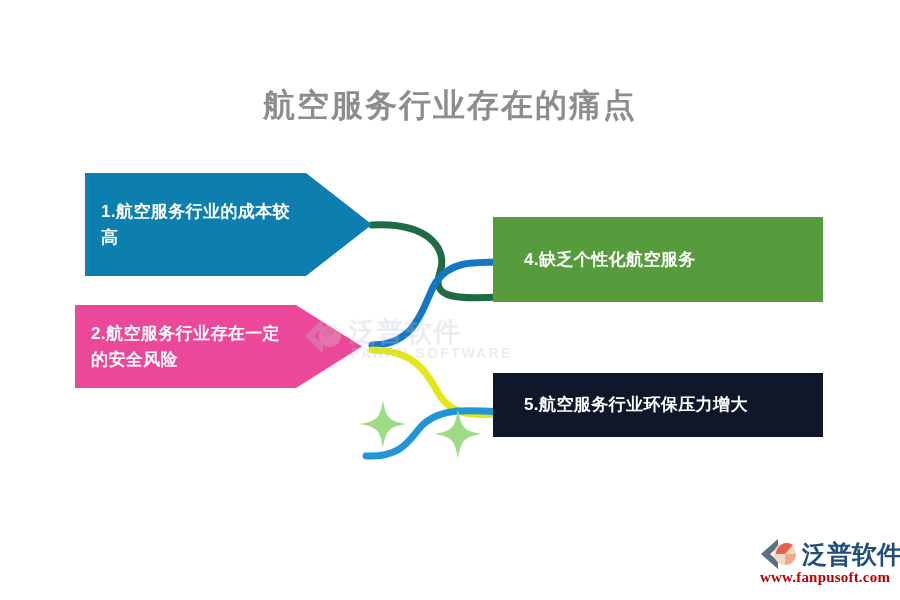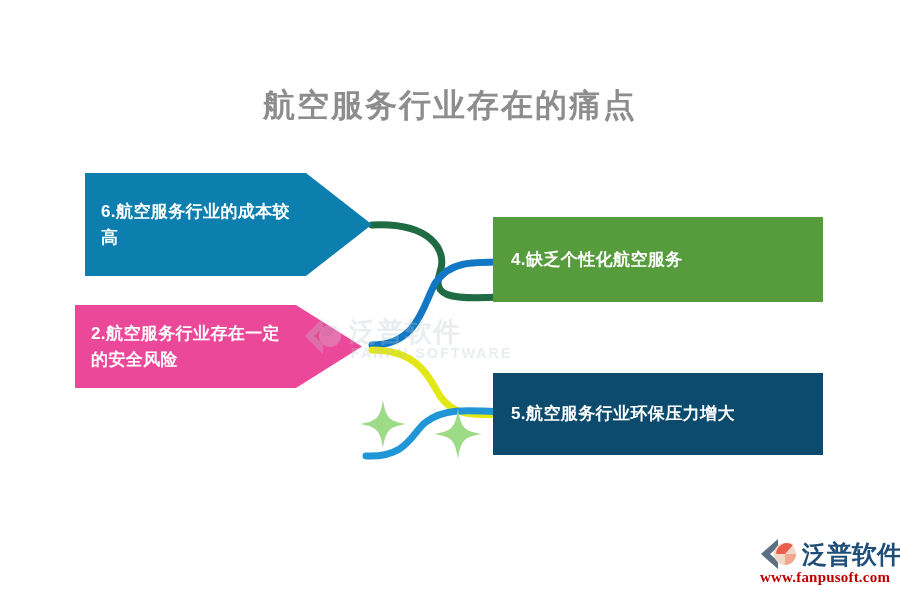--- a/index.html
+++ b/index.html
@@ -91,21 +91,21 @@
   }
 
   
   .node.arrow {
     padding-left: 16px;
     padding-right: 70px;
   }
 
   
   .node.rect {
-    padding-left: 18px;
+    padding-left: 31px;
     padding-right: 18px;
   }
 
   
   #brand-logo {
     position: absolute;
     left: 758px;
     top: 536px;
     width: 134px;
     height: 52px;
@@ -151,38 +151,38 @@
 
     <path d="M 383 400 C 386 418 389 421 406 424 C 389 427 386 430 383 448
              C 380 430 377 427 360 424 C 377 421 380 418 383 400 Z" fill="#9ddb86"></path>
     <path d="M 458 409 C 461 428 464 431 482 434 C 464 437 461 440 458 459
              C 455 440 452 437 434 434 C 452 431 455 428 458 409 Z" fill="#9ddb86"></path>
   </svg>
 
   <div class="node arrow" style="left:85px; top:173px; width:287px; height:103px;
               background:#0d7fae;
               clip-path: polygon(0 0, 77% 0, 100% 50%, 77% 100%, 0 100%);">
-    <span class="node-label">6.航空服务行业的成本较高</span>
+    <span class="node-label">1.航空服务行业的成本较高</span>
   </div>
 
   <div class="node arrow" style="left:75px; top:305px; width:287px; height:83px;
               background:#ec4899;
               clip-path: polygon(0 0, 77% 0, 100% 50%, 77% 100%, 0 100%);">
     <span class="node-label">2.航空服务行业存在一定
 的安全风险</span>
   </div>
 
 
   <div class="node rect" style="left:493px; top:217px; width:330px; height:85px;
               background:#569b3c;">
     <span class="node-label">4.缺乏个性化航空服务</span>
   </div>
 
-  <div class="node rect" style="left:493px; top:373px; width:330px; height:82px;
-              background:#0c4a6e;">
+  <div class="node rect" style="left:493px; top:373px; width:330px; height:64px;
+              background:#0f172a;">
     <span class="node-label">5.航空服务行业环保压力增大</span>
   </div>
 
   <div id="watermark">
     <svg width="44" height="40" viewBox="0 0 44 40" style="position:absolute; left:0; top:4px;">
       <path d="M 20 2 L 2 20 L 20 38 L 20 28 L 11 20 L 20 12 Z" fill="#b9c6cf"></path>
       <circle cx="27" cy="20" r="11" fill="#cfd9e0"></circle>
       <path d="M 18 20 A 11 11 0 0 1 34 11 L 27 20 Z" fill="#b9c6cf"></path>
     </svg>
     <div class="wm-text">泛普软件</div>

